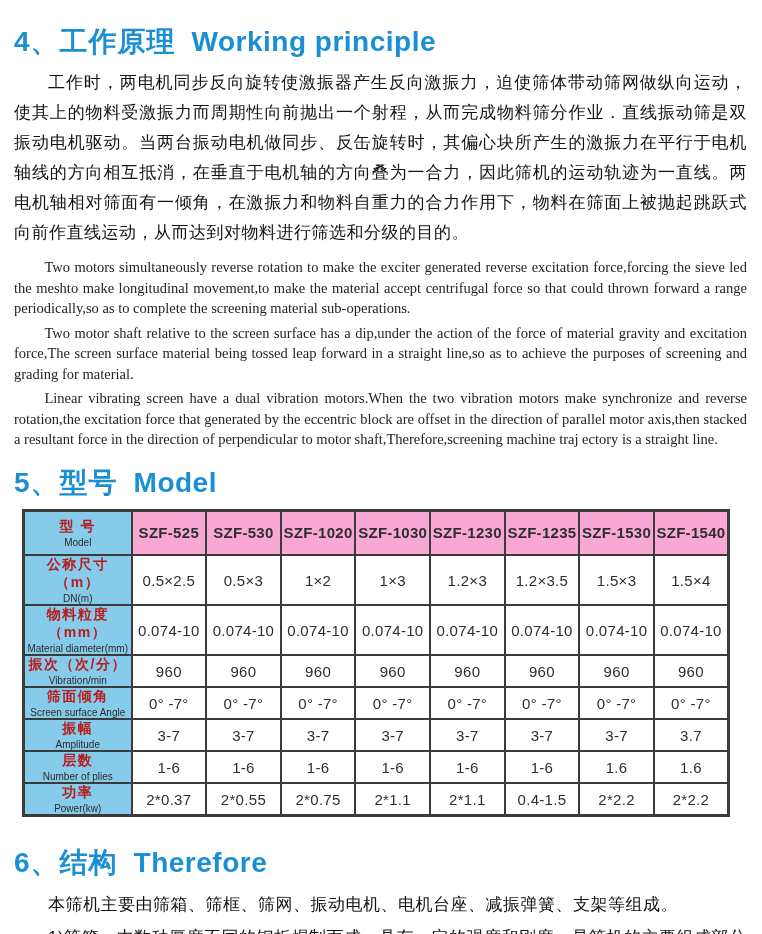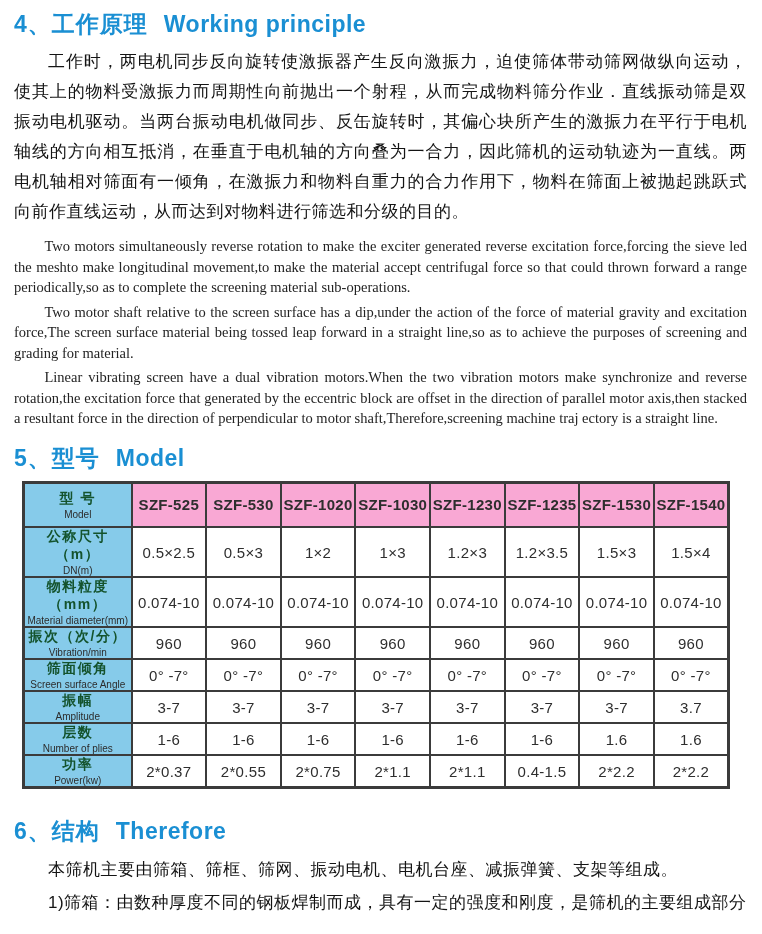--- a/index.html
+++ b/index.html
@@ -7,23 +7,23 @@
   .page {
     position: relative;
     width: 762px;
     height: 934px;
     background: #ffffff;
     overflow: hidden;
     font-family: "Liberation Sans", "DejaVu Sans", sans-serif;
     color: #1c1c1c;
   }
   .sec-head {
-    margin: 2px 14px 0 14px;
+    margin: 16px 14px 0 14px;
     color: #1a8fd3;
-    font-size: 23px;
+    font-size: 28px;
     font-weight: 700;
     letter-spacing: 1px;
     white-space: nowrap;
   }
   .sec-head .head-en { margin-left: 16px; letter-spacing: 0.5px; }
   .sec-head-4 { padding-top: 7px; }
   .zh-para {
     margin: 7px 15px 0 14px;
     font-size: 17px;
     line-height: 30px;
@@ -53,21 +53,21 @@
   }
   .model-table th, .model-table td {
     border: 2px solid #3b3b3b;
     text-align: center;
     vertical-align: middle;
     padding: 0;
   }
   .model-table tr { height: 32px; }
   .model-table tr.header-row { height: 45px; }
   .rowhead { background: #86cbea; width: 108px; }
-  .rh-zh { font-size: 14px; font-weight: 700; letter-spacing: 1.5px; color: #14532d; }
+  .rh-zh { font-size: 14px; font-weight: 700; letter-spacing: 1.5px; color: #b91c1c; }
   .rh-en { font-size: 10px; font-weight: 400; color: #2c2c2c; margin-top: 1px; letter-spacing: 0; }
   .modelcell { background: #f9a8d4; font-size: 15px; font-weight: 600; color: #2e2e2e; letter-spacing: 0.3px; }
   .model-table td { background: #ffffff; font-size: 15px; color: #2e2e2e; letter-spacing: 0.3px; }
   .sec-head-6 { margin-top: 27px; }
   .struct-line {
     margin: 0 15px 0 14px;
     padding-left: 34px;
     font-size: 17px;
     line-height: 33px;
     color: #141414;

